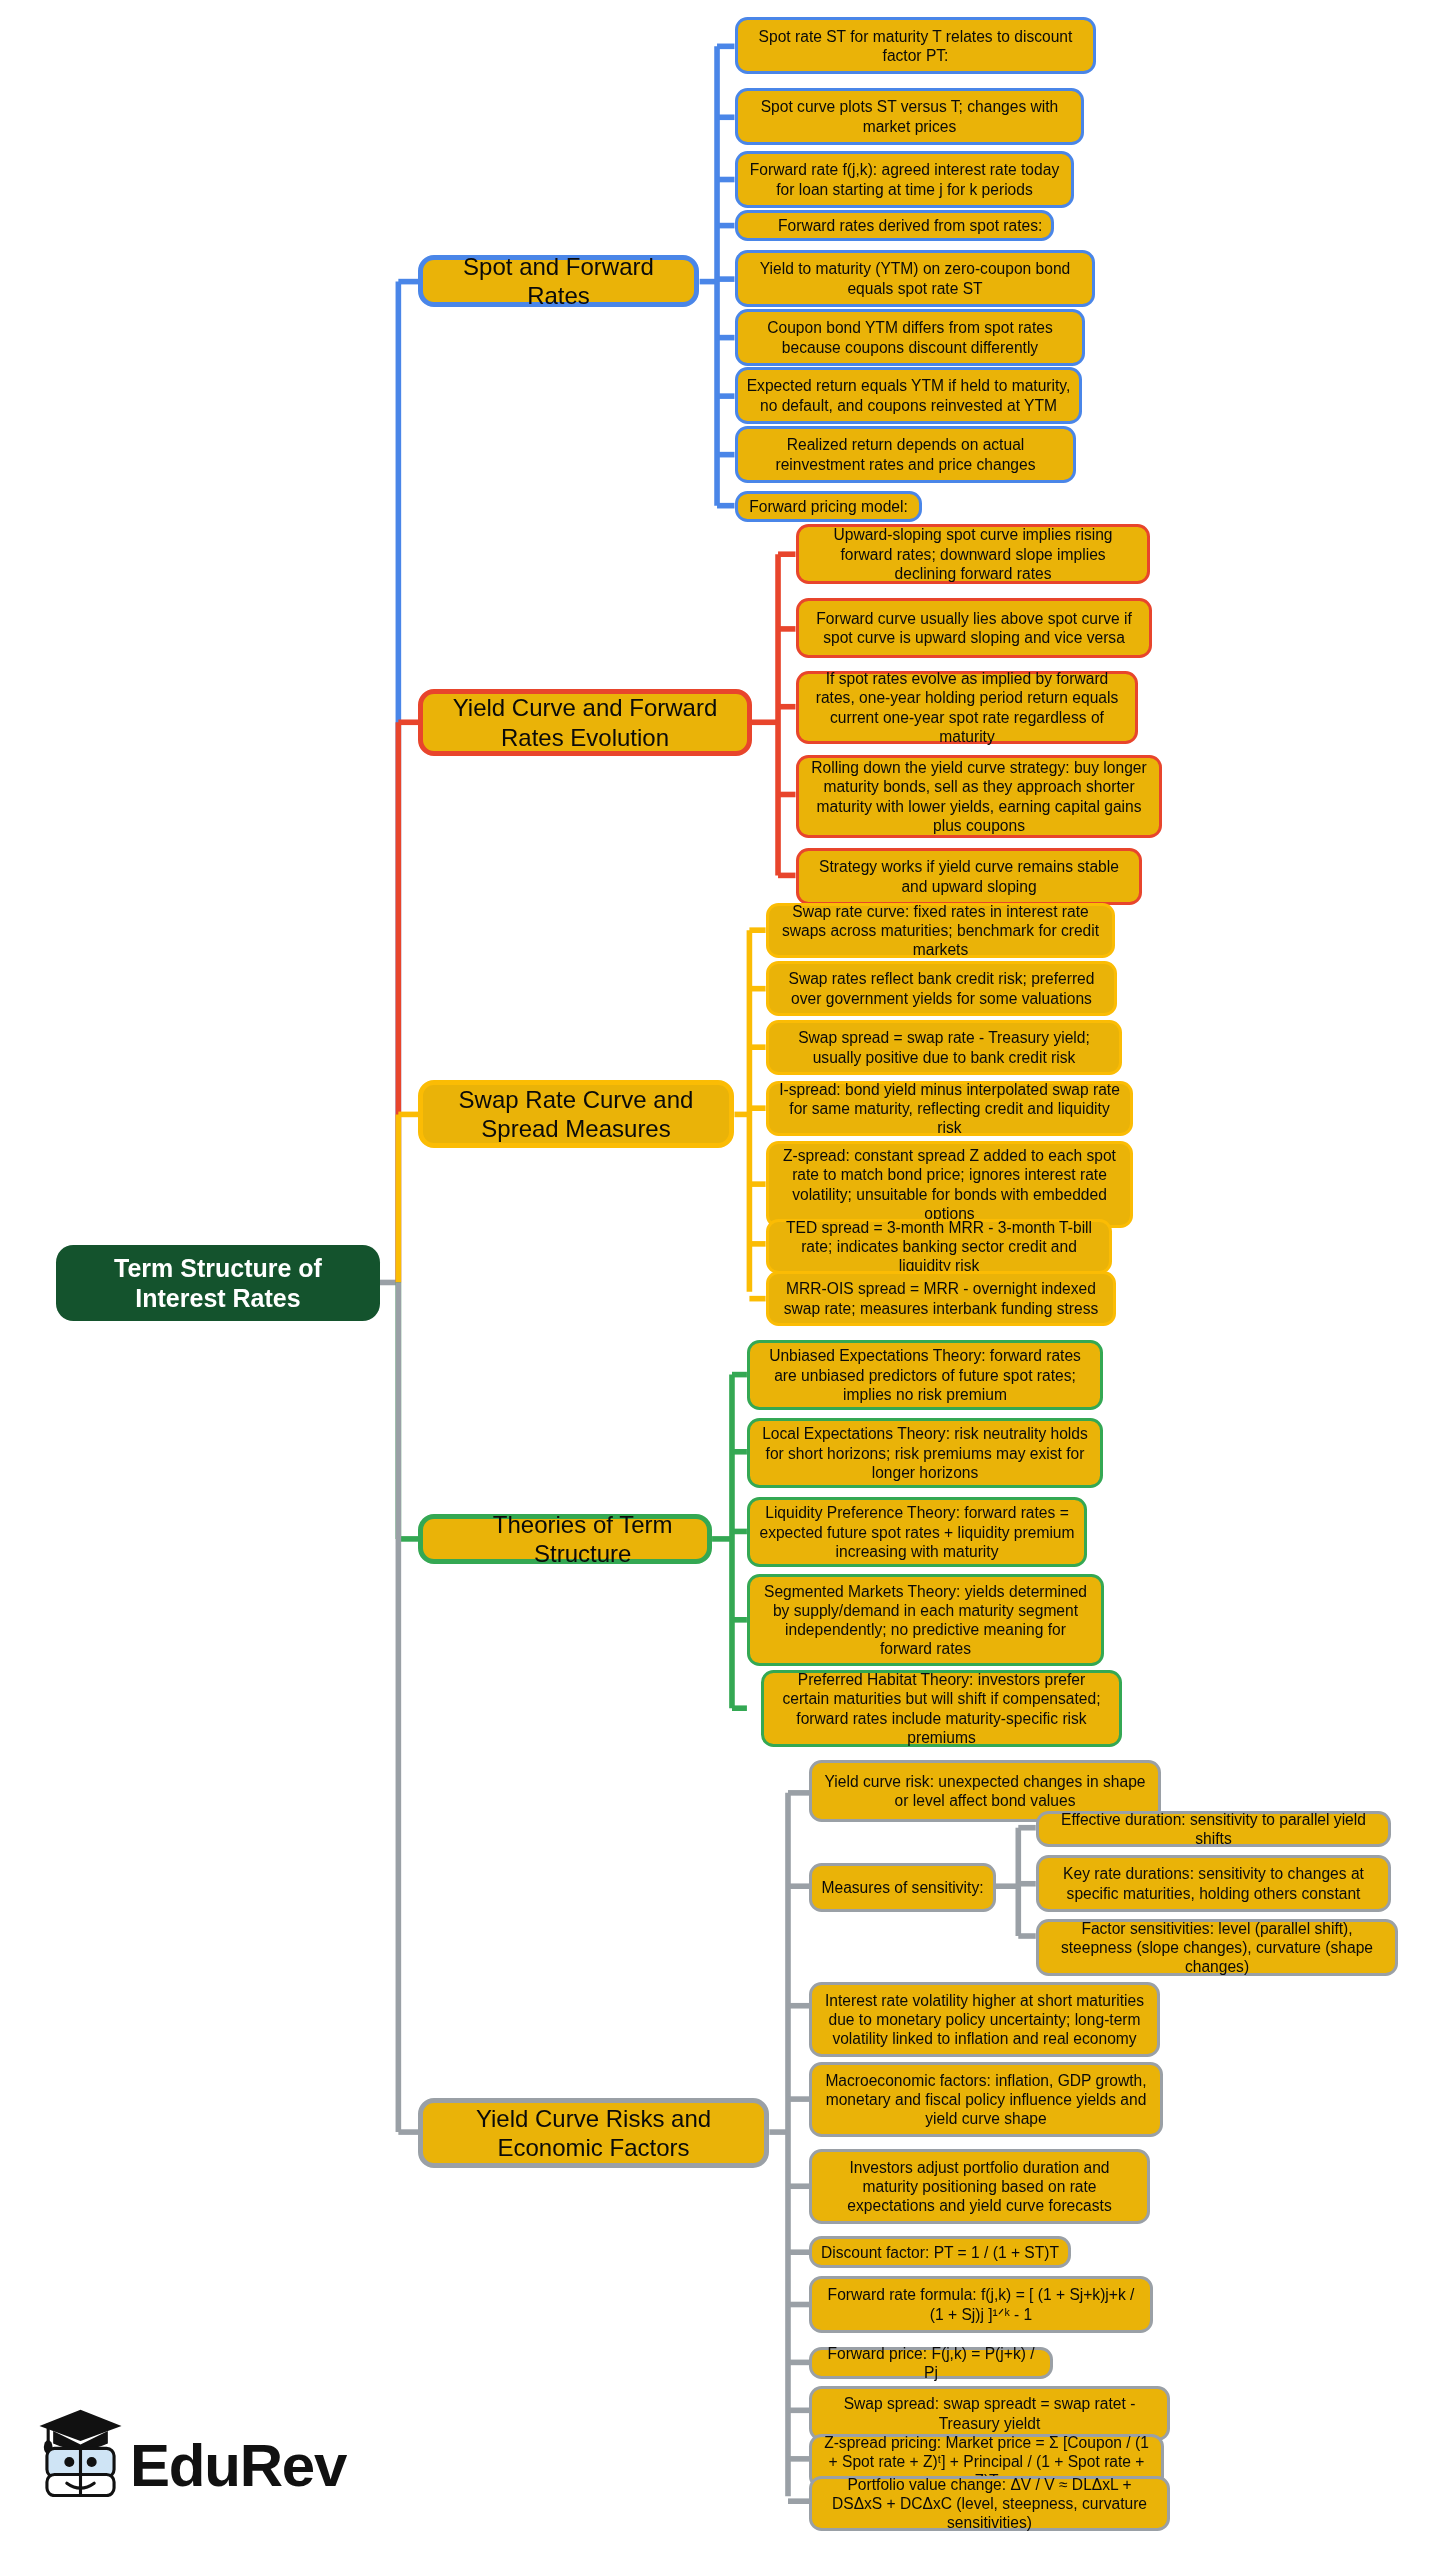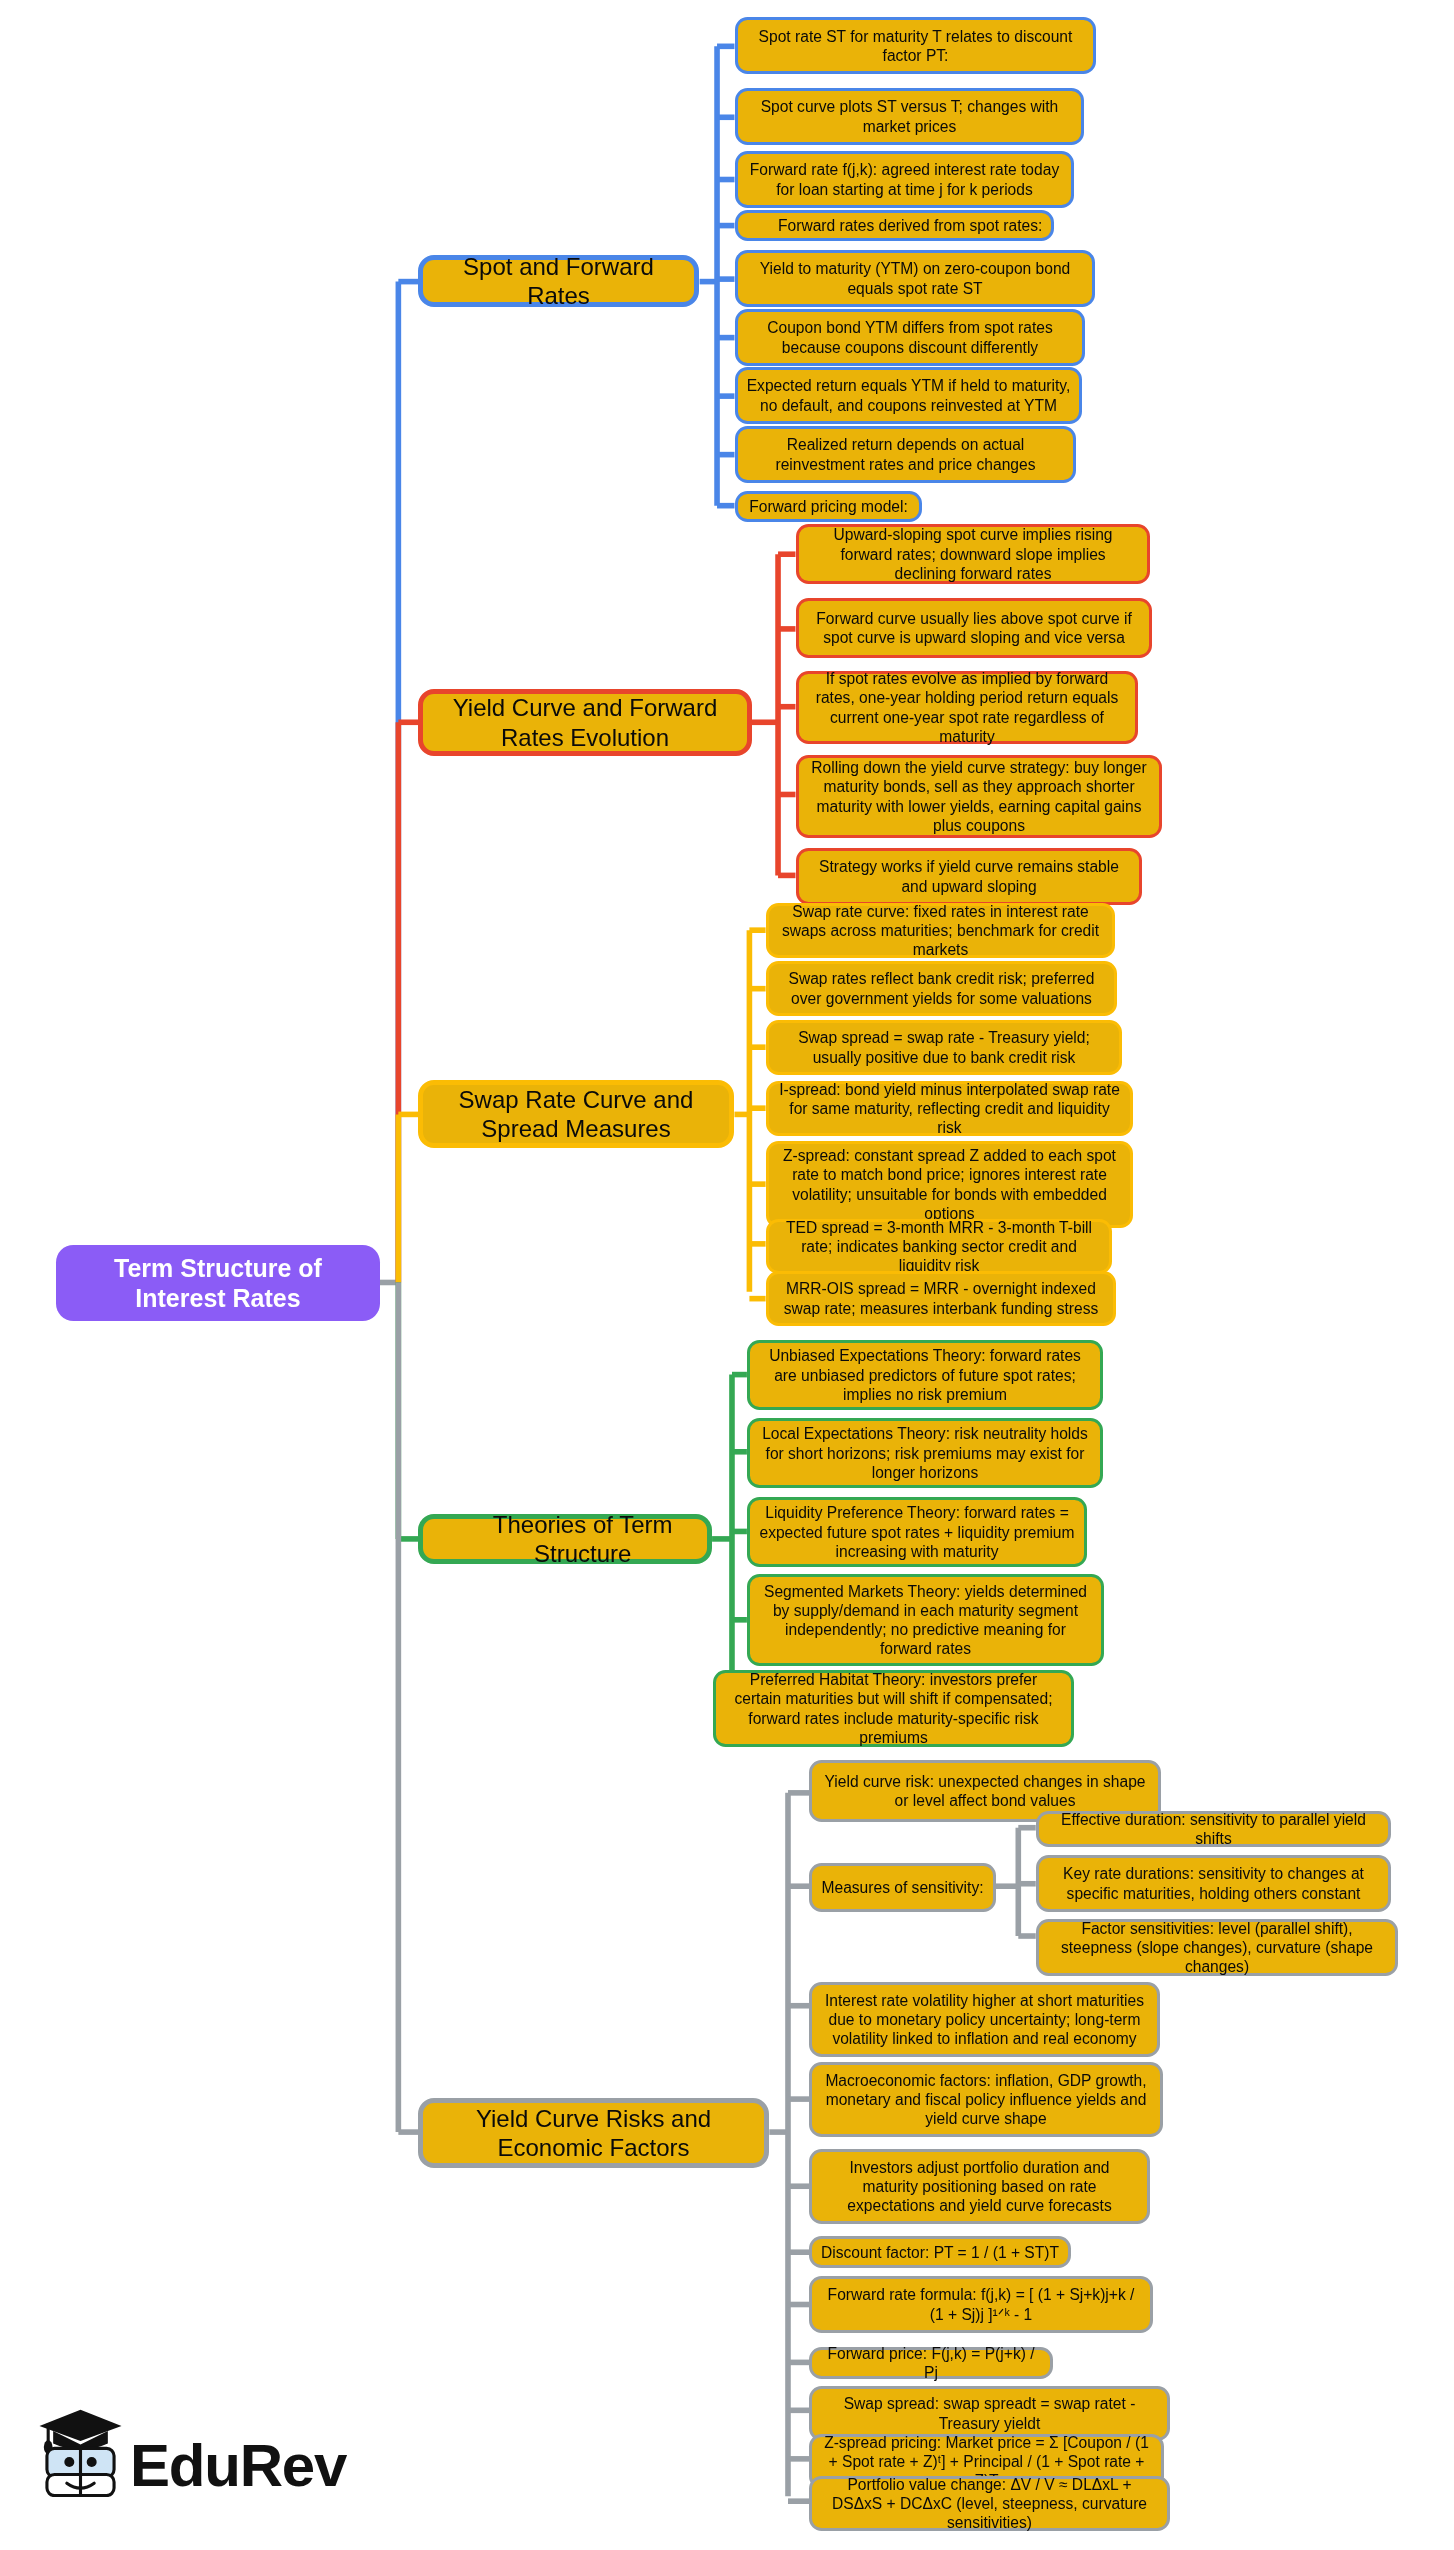--- a/index.html
+++ b/index.html
@@ -19,21 +19,21 @@
     border-style:solid;
     border-radius:13.7px;
     line-height:1.22;
     color:#0a0a0a;
     padding:3.7px 8.7px;
     z-index:3;
   }
 
   
   .root {
-    background:#8b5cf6;
+    background:#14532d;
     color:#ffffff;
     border:0;
     border-radius:17.4px;
     font-size:25px;
     font-weight:bold;
     padding:6.2px 13.7px;
     z-index:4;
   }
 
   
@@ -230,21 +230,21 @@
   </div>
   <div class="node leaf l-green" style="left:747px; top:1418px; width:356px; height:70px;">
     <span>Local Expectations Theory: risk neutrality holds for short horizons; risk premiums may exist for longer horizons</span>
   </div>
   <div class="node leaf l-green" style="left:747px; top:1497px; width:340px; height:70px;">
     <span>Liquidity Preference Theory: forward rates = expected future spot rates + liquidity premium increasing with maturity</span>
   </div>
   <div class="node leaf l-green" style="left:747px; top:1574px; width:357px; height:92px;">
     <span>Segmented Markets Theory: yields determined by supply/demand in each maturity segment independently; no predictive meaning for forward rates</span>
   </div>
-  <div class="node leaf l-green" style="left:713px; top:1670px; width:361px; height:77px;">
+  <div class="node leaf l-green" style="left:761px; top:1670px; width:361px; height:77px;">
     <span>Preferred Habitat Theory: investors prefer certain maturities but will shift if compensated; forward rates include maturity-specific risk premiums</span>
   </div>
 
   <div class="node branch b-gray" style="left:418px; top:2098px; width:351px; height:70px;">
     <span>Yield Curve Risks and Economic Factors</span>
   </div>
 
   <div class="node leaf l-gray" style="left:809px; top:1760px; width:352px; height:62px;">
     <span>Yield curve risk: unexpected changes in shape or level affect bond values</span>
   </div>

